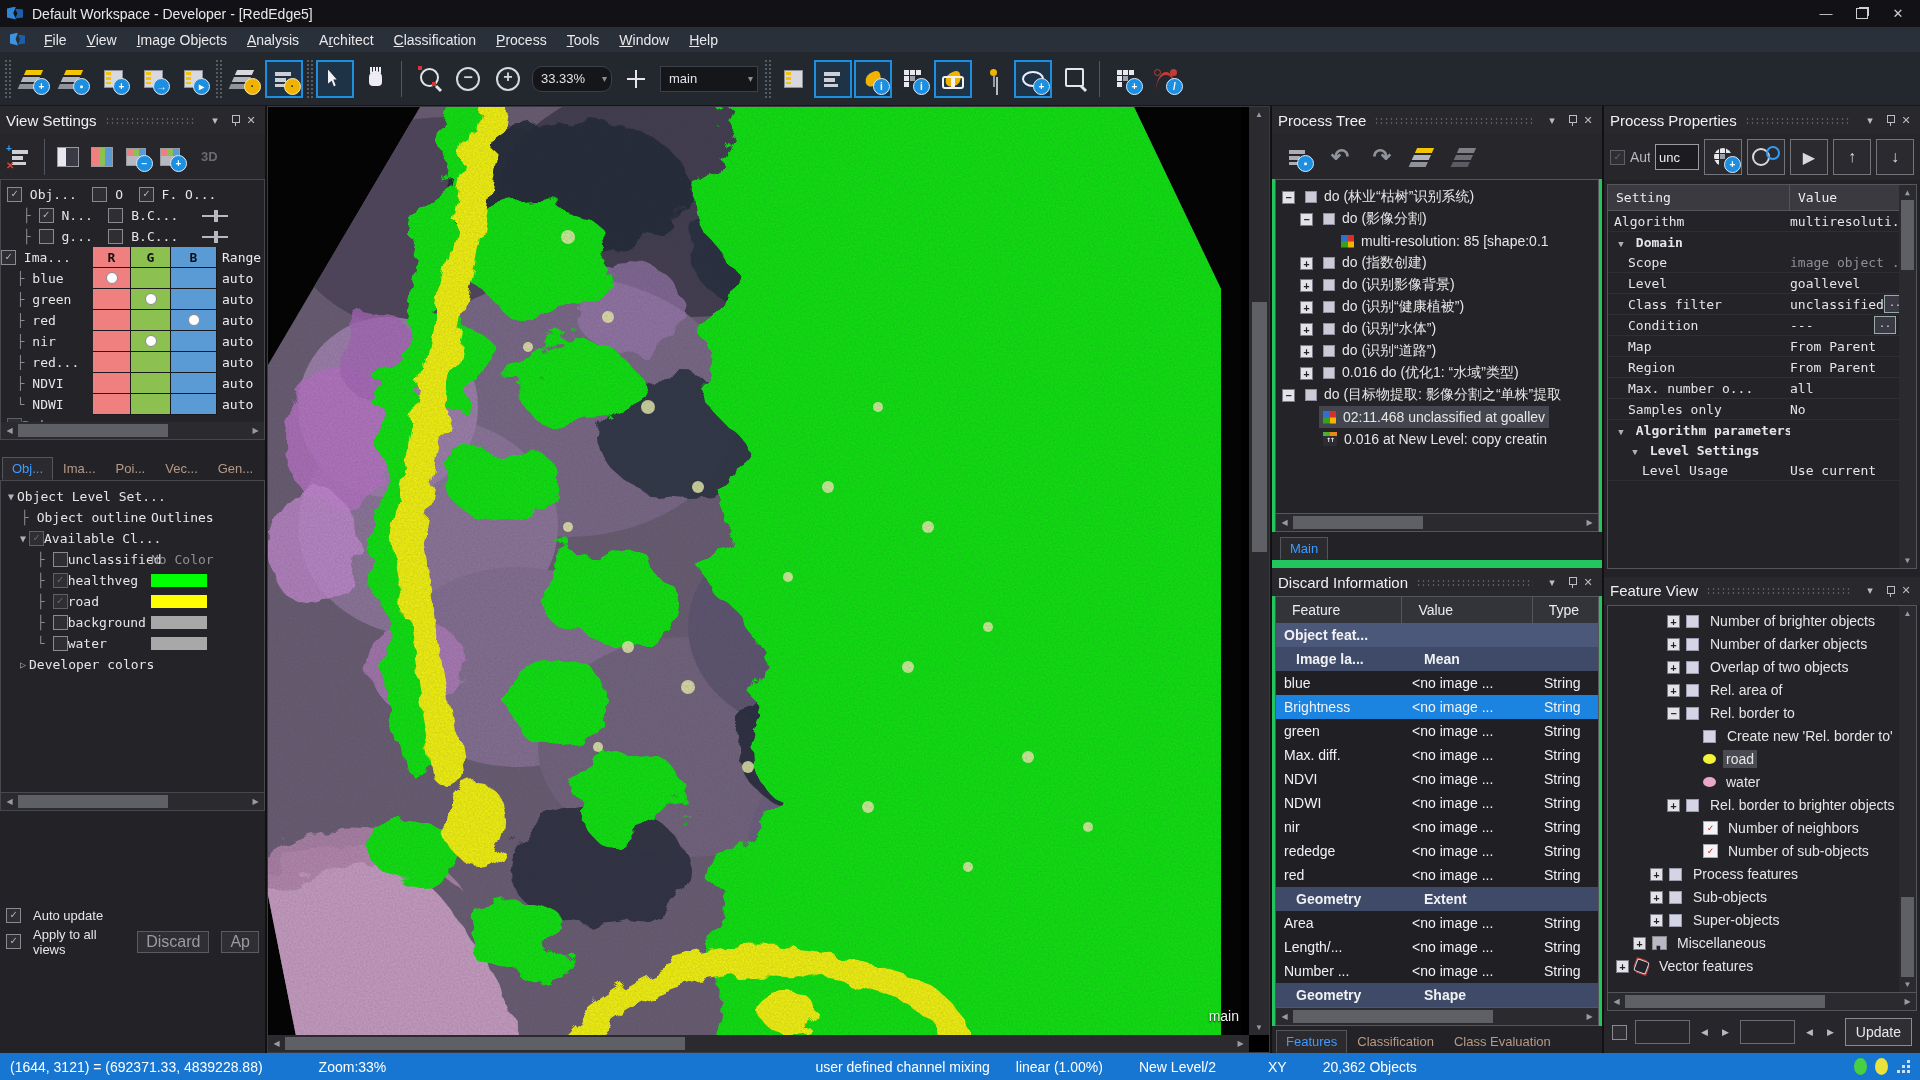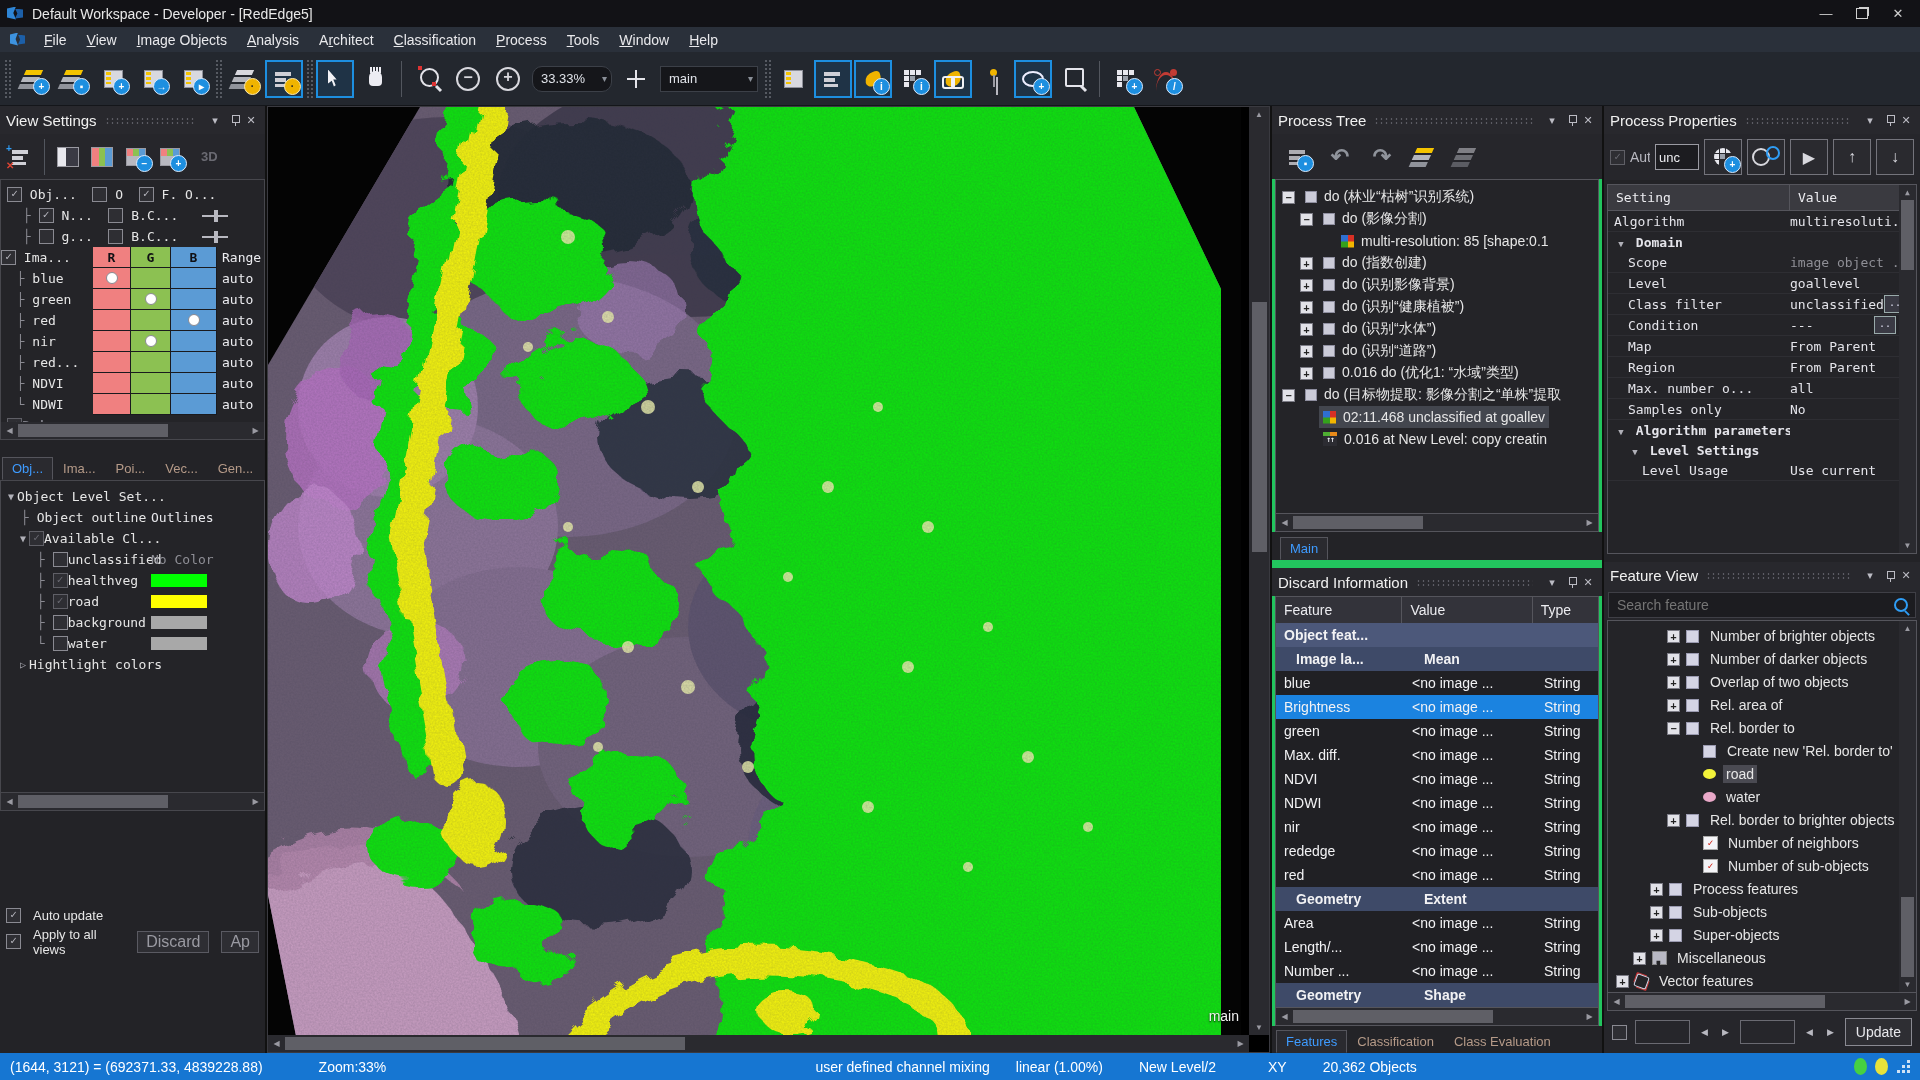--- a/index.html
+++ b/index.html
@@ -137,21 +137,21 @@
   .msic{width:13px;height:13px;margin-right:7px;flex:none;background:
      linear-gradient(90deg,#2f6fd0 50%,#d93025 50%) 0 0/100% 50% no-repeat,
      linear-gradient(90deg,#34a21c 50%,#f2b600 50%) 0 100%/100% 50% no-repeat;}
   .lvic{width:14px;height:14px;margin-right:7px;flex:none;background:#2c2c32;position:relative;color:#e8e8ee;font:bold 8px/16px "DejaVu Sans Mono",monospace;text-align:center;letter-spacing:-1px;}
   .lvic::before{content:"";position:absolute;left:0;top:0;width:14px;height:4px;background:linear-gradient(90deg,#4fae32 50%,#e88a1a 50%);}
   .rowsel{display:flex;align-items:center;padding:0 4px;height:22px;}
   .rowsel.sel{background:#43464e;}
   .maintab-row{height:28px;display:flex;align-items:flex-end;padding-left:8px;background:#232327;flex:none;}
   
   .oi-colhead{height:26px;display:flex;background:#33333a;border:1px solid #55555c;border-bottom:none;margin:0 3px;font-size:14px;color:#ececf0;align-items:center;flex:none;}
-  .oi-colhead span{border-right:1px solid #55555c;height:100%;display:flex;align-items:center;padding-left:8px;box-sizing:border-box;text-align:right;}
+  .oi-colhead span{border-right:1px solid #55555c;height:100%;display:flex;align-items:center;padding-left:16px;box-sizing:border-box;text-align:right;}
   .oi-body{flex:1;min-height:0;background:#202024;border:1px solid #55555c;border-top:none;margin:0 3px;overflow:hidden;position:relative;}
   .oirow{height:24px;display:flex;align-items:center;font-size:14px;color:#f2f2f4;}
   .oirow .c1{width:128px;padding-left:8px;overflow:hidden;white-space:nowrap;flex:none;}
   .oirow .c2{width:132px;overflow:hidden;white-space:nowrap;flex:none;}
   .oirow .c3{flex:1;overflow:hidden;white-space:nowrap;}
   .oirow.sec1{background:#4c587a;font-weight:bold;}
   .oirow.sec2{background:#3e4a68;font-weight:bold;}
   .oirow.sec2 .c1{padding-left:20px;}
   .oirow.sel{background:#1b83e0;}
   .oi-tabs{height:27px;display:flex;align-items:flex-end;padding-left:4px;background:#232327;flex:none;}
@@ -511,21 +511,21 @@
             <span class="swatch" style="background: rgb(168, 168, 168);"></span>
           </div>
           <div class="orow" style="padding-left: 36px;">
             <span class="tline">└ </span>
             <span class="cb"></span>
             <span> water</span>
             <span class="swatch" style="background: rgb(168, 168, 168);"></span>
           </div>
           <div class="orow" style="padding-left: 16px;">
             <span class="garrow">▷</span>
-            <span> Hightlight colors</span>
+            <span> Developer colors</span>
           </div>
         </div>
       <div class="sbh" style="border:1px solid #47474d;border-top:none;">
         <span class="sba">◀</span>
         <span class="thumb" style="width:150px;"></span>
         <span class="sba" style="margin-left:auto;">▶</span>
       </div>
       <div class="left-bottom">
         <div class="lbrow">
           <span class="cb on"></span>
@@ -974,24 +974,20 @@
         </div>
       </div>
       <div style="height:8px;flex:none;"></div>
       <div class="phead">
         <span>Feature View</span>
         <span class="grip"></span>
         <span class="phic">▾</span>
         <span class="pin"></span>
         <span class="phic">✕</span>
       </div>
-      <div class="fv-search" style="position:relative;">
-        <input placeholder="Search feature" style="">
-        <span class="mag"></span>
-      </div>
       <div class="fv-tree" id="fv-tree">
         <div class="fvrow" style="padding-left: 59px;">
             <span class="exp">+</span>
             <span class="fv-sq"></span>
             <span class="lbl">Number of brighter objects</span>
           </div>
           <div class="fvrow" style="padding-left: 59px;">
             <span class="exp">+</span>
             <span class="fv-sq"></span>
             <span class="lbl">Number of darker objects</span>

